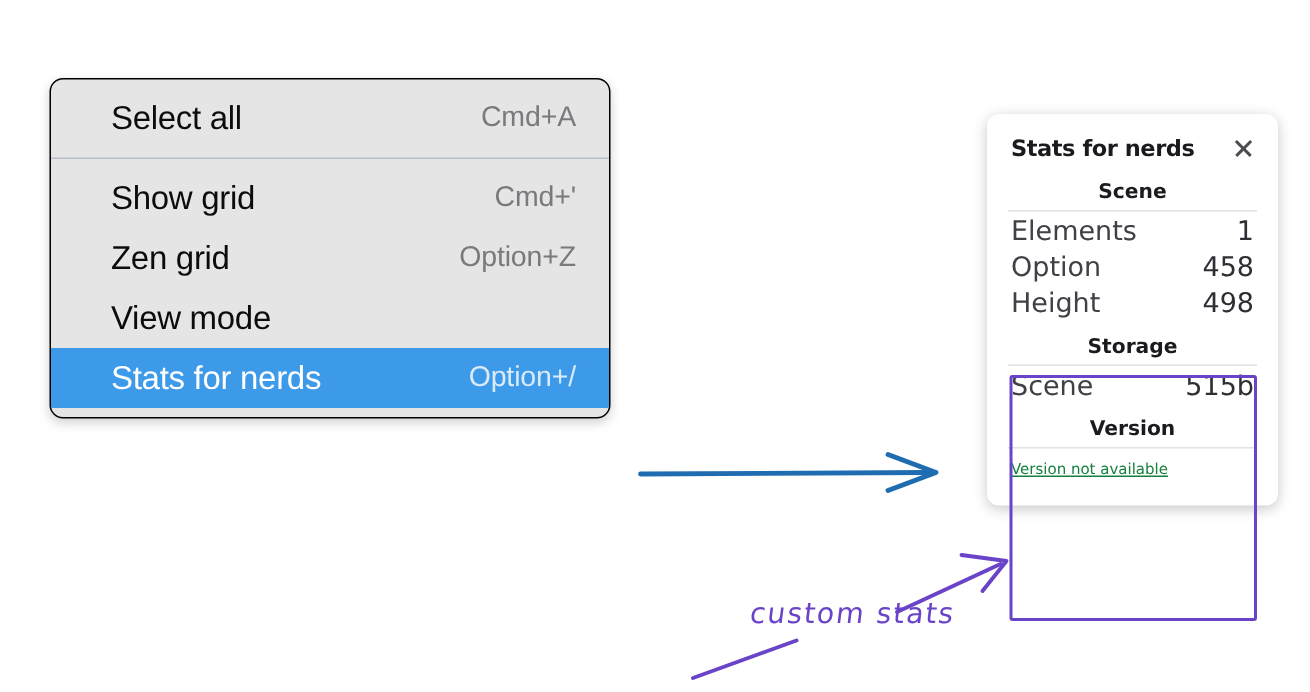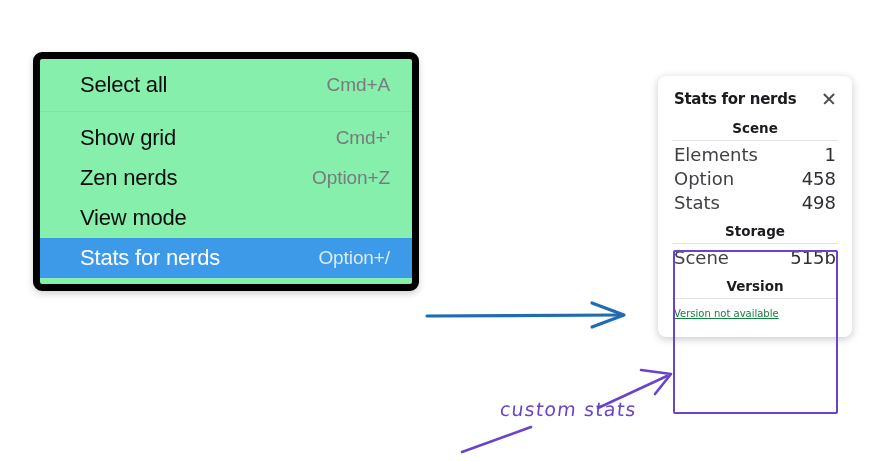--- a/index.html
+++ b/index.html
@@ -8,22 +8,22 @@
     background:#ffffff;
     font-family:"Liberation Sans", sans-serif;
     overflow:hidden;
     position:relative;
   }
 
   
   #context-menu{
     position:absolute;left:33px;top:52px;
     width:372px;
-    background:#86efac;
-    border:7px solid #000000;
+    background:#e5e5e5;
+    border:1px solid #000000;
     border-radius:9px;
     box-shadow:0 3px 7px rgba(0,0,0,.18);
     overflow:hidden;
   }
   .menu-group{padding:6px 0;}
   .menu-group + .menu-group{border-top:1px solid #b9bfc6;}
   .menu-item{
     display:flex;align-items:center;justify-content:space-between;
     height:40px;padding:0 22px 0 40px;
     box-sizing:border-box;
@@ -115,21 +115,21 @@
       <span class="shortcut">Cmd+A</span>
     </div>
   </div>
 
   <div class="menu-group">
     <div class="menu-item">
       <span class="label">Show grid</span>
       <span class="shortcut">Cmd+'</span>
     </div>
     <div class="menu-item">
-      <span class="label">Zen nerds</span>
+      <span class="label">Zen grid</span>
       <span class="shortcut">Option+Z</span>
     </div>
     <div class="menu-item">
       <span class="label">View mode</span>
     </div>
     <div class="menu-item selected">
       <span class="label">Stats for nerds</span>
       <span class="shortcut">Option+/</span>
     </div>
   </div>
@@ -147,21 +147,21 @@
   <div class="divider"></div>
   <div class="stat-row">
     <span class="k">Elements</span>
     <span class="v">1</span>
   </div>
   <div class="stat-row">
     <span class="k">Option</span>
     <span class="v">458</span>
   </div>
   <div class="stat-row">
-    <span class="k">Stats</span>
+    <span class="k">Height</span>
     <span class="v">498</span>
   </div>
 
   <div class="section-head">Storage</div>
   <div class="divider"></div>
   <div class="stat-row">
     <span class="k">Scene</span>
     <span class="v">515b</span>
   </div>
 

